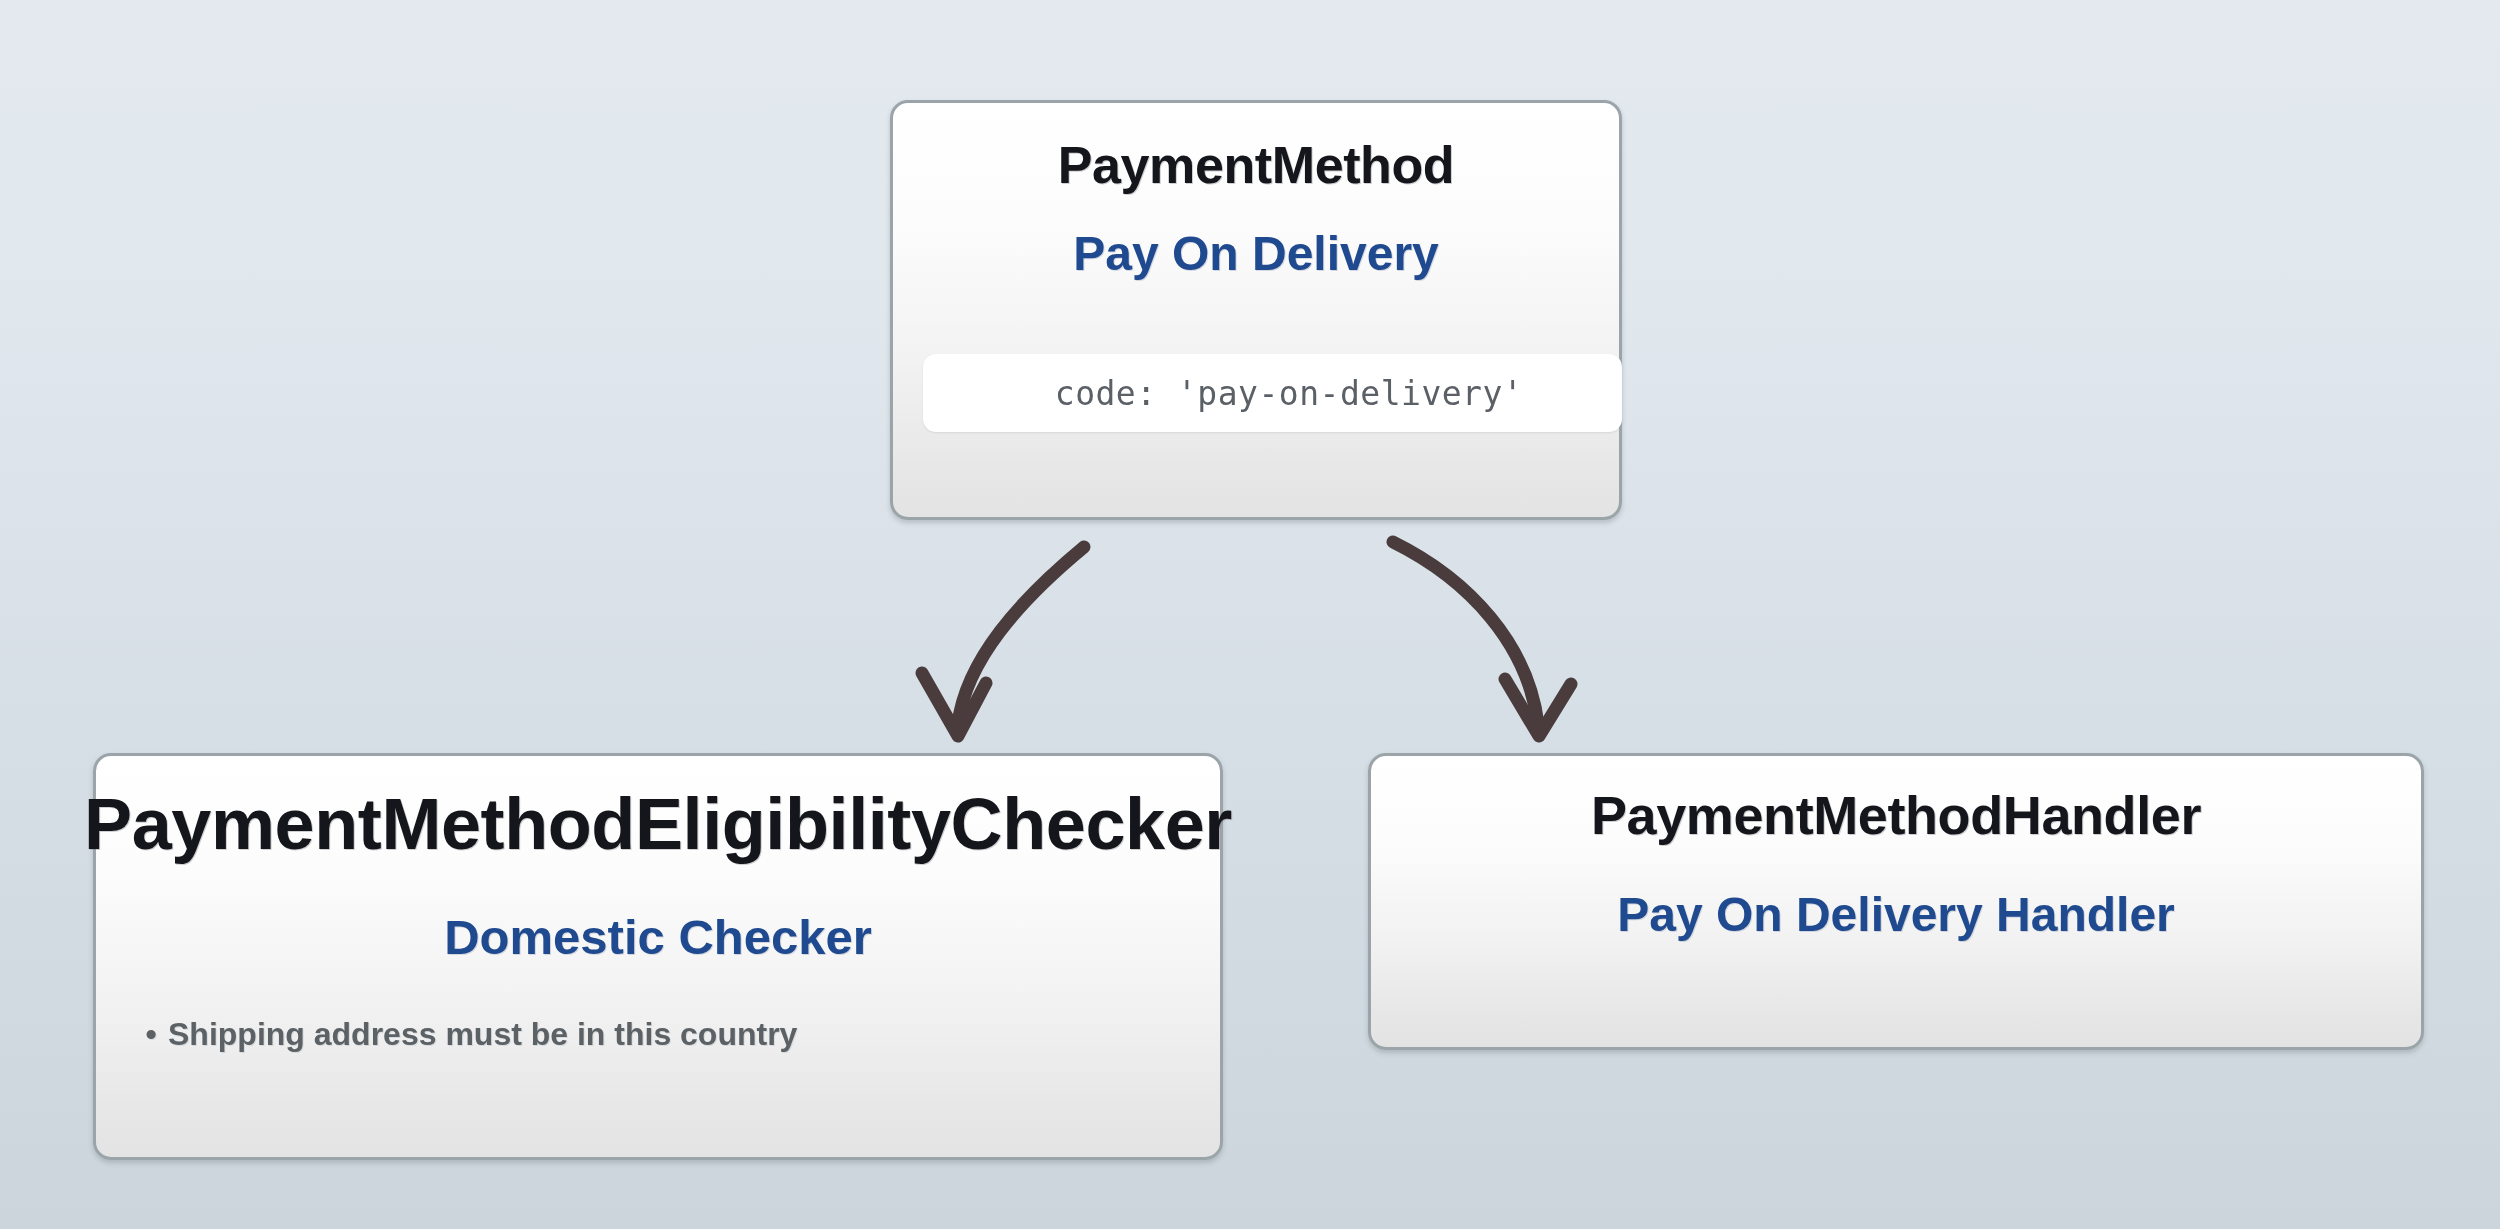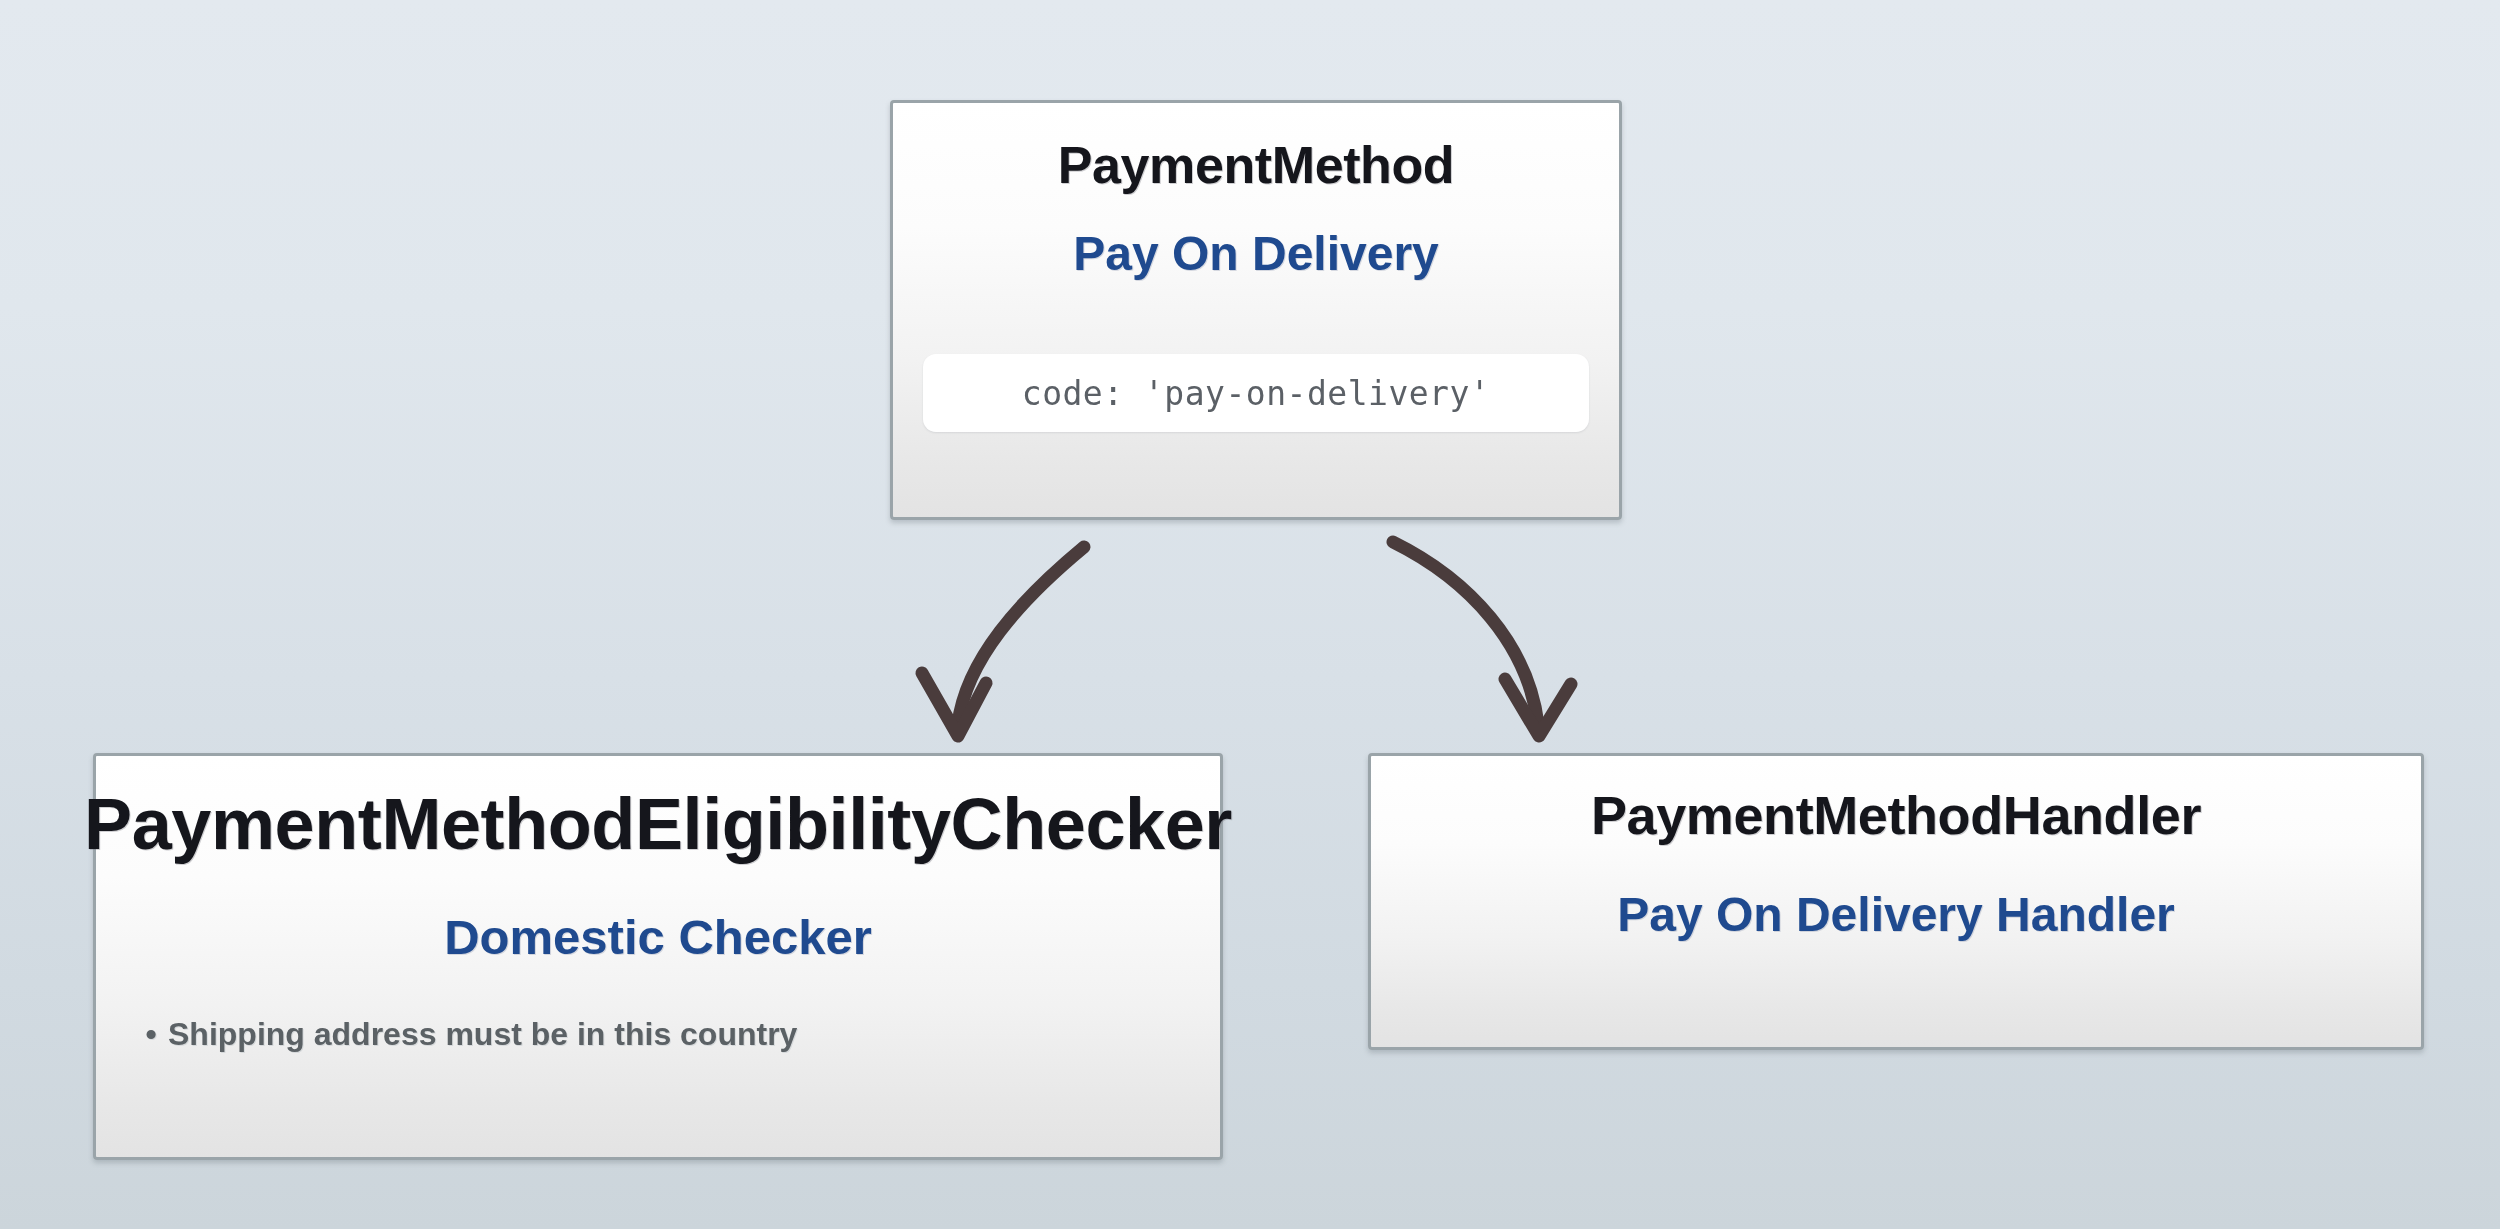--- a/index.html
+++ b/index.html
@@ -18,21 +18,21 @@
     position: relative;
     width: 2500px;
     height: 1229px;
   }
 
   
   .node {
     position: absolute;
     box-sizing: border-box;
     border: 3px solid #9aa4a9;
-    border-radius: 4px;
+    border-radius: 18px;
     background: linear-gradient(180deg, #ffffff 0%, #fcfcfc 30%, #f2f2f2 62%, #e7e7e7 88%, #e3e3e3 100%);
     box-shadow: 0 3px 5px rgba(90,100,108,0.28), 0 1px 0 rgba(255,255,255,0.9) inset;
     display: flex;
     flex-direction: column;
     align-items: center;
   }
 
   .node-title {
     font-weight: bold;
     color: #15161c;
@@ -73,20 +73,21 @@
     left: 30px;
     top: 251px;
     width: 666px;
     height: 78px;
     background: #ffffff;
     border-radius: 13px;
     display: flex;
     align-items: center;
     justify-content: center;
     box-shadow: 0 1px 2px rgba(120,130,140,0.18);
+    padding-left: 33px;
   }
   .code-chip-text {
     font-family: "DejaVu Sans Mono", monospace;
     font-size: 33px;
     color: #5b6066;
     letter-spacing: 0.5px;
     white-space: nowrap;
   }
 
   

